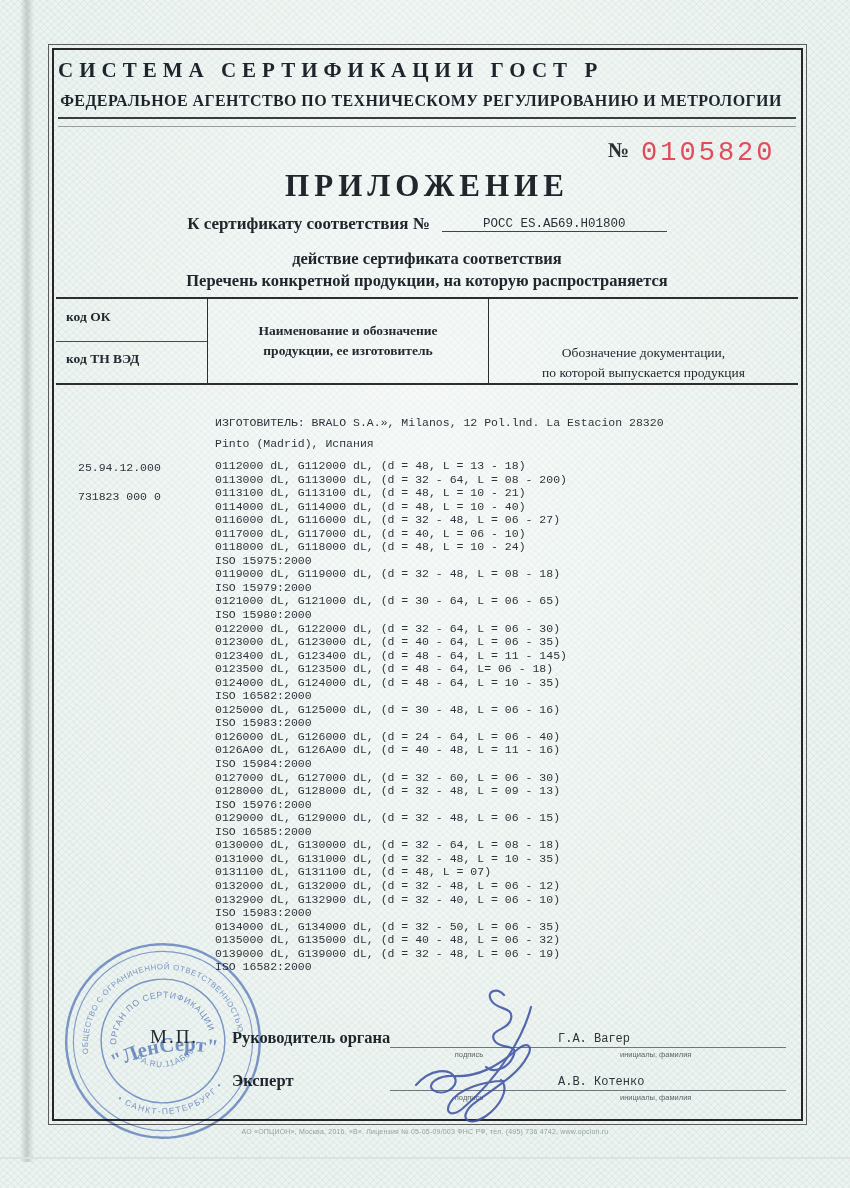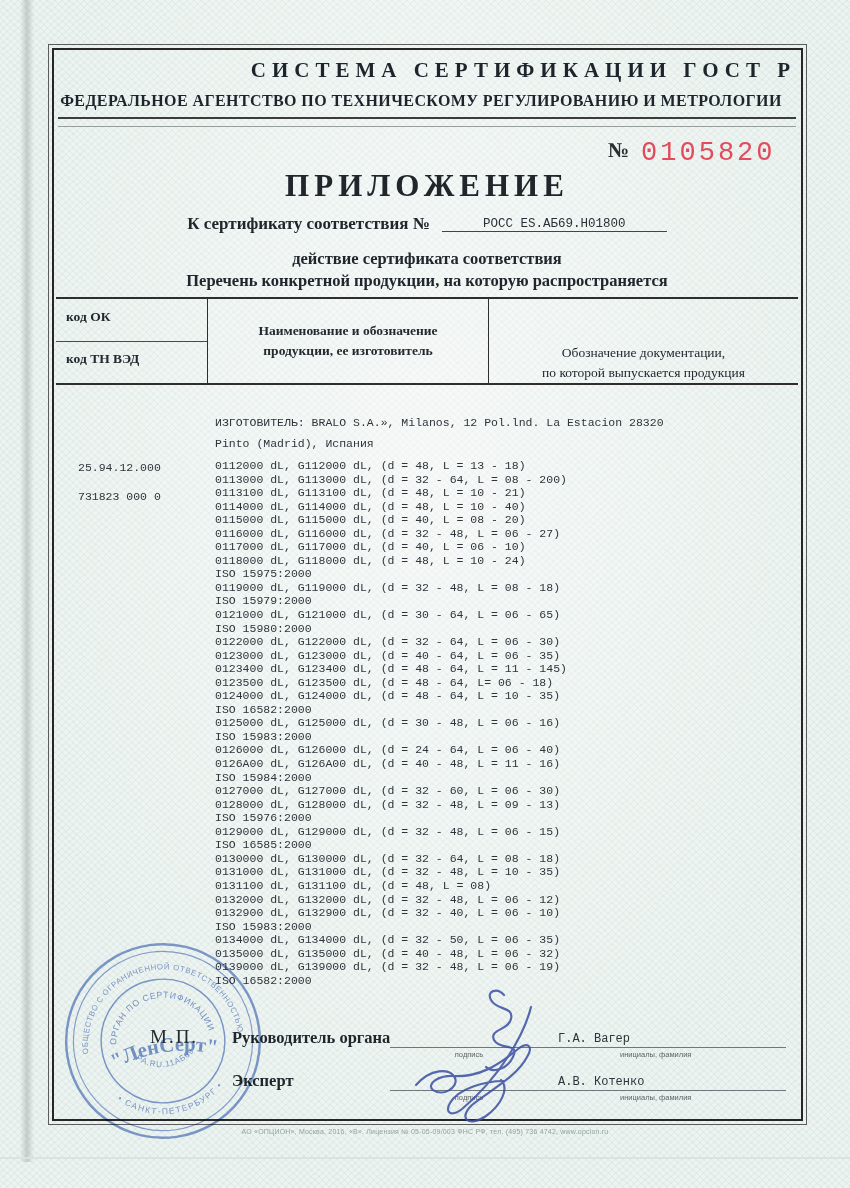--- a/index.html
+++ b/index.html
@@ -24,21 +24,21 @@
     position:absolute;left:0;top:1157px;width:100%;height:2px;background:#dbe2df;
   }
   .frame-outer{
     position:absolute;left:48px;top:44px;width:757px;height:1079px;
     border:1px solid #5c5c5c;
   }
   .frame-inner{
     position:absolute;inset:3px;border:2px solid #262626;
   }
   .hdr-title{
-    position:absolute;left:58px;top:58px;width:738px;text-align:right;
+    position:absolute;left:58px;top:58px;width:738px;text-align:left;
     font-size:21px;font-weight:bold;letter-spacing:6px;color:#1d242b;white-space:nowrap;
   }
   .hdr-agency{
     position:absolute;left:52px;top:92px;width:738px;text-align:center;
     font-size:16px;font-weight:bold;letter-spacing:0.4px;color:#1d242b;white-space:nowrap;
   }
   .hdr-rule{
     position:absolute;left:58px;top:117px;width:738px;height:7px;
     border-top:2px solid #3c3c3c;border-bottom:1px solid #979e9c;
   }
@@ -172,21 +172,20 @@
   <div class="manufacturer mono">ИЗГОТОВИТЕЛЬ: BRALO S.A.», Milanos, 12 Pol.lnd. La Estacion 28320
 Pinto (Madrid), Испания</div>
   <div class="code-ok mono">25.94.12.000</div>
   <div class="code-tnved mono">731823 000 0</div>
 
   <div class="products">
       <div class="pline">0112000 dL, G112000 dL, (d = 48, L = 13 - 18)</div>
       <div class="pline">0113000 dL, G113000 dL, (d = 32 - 64, L = 08 - 200)</div>
       <div class="pline">0113100 dL, G113100 dL, (d = 48, L = 10 - 21)</div>
       <div class="pline">0114000 dL, G114000 dL, (d = 48, L = 10 - 40)</div>
-      <div class="pline">0115000 dL, G115000 dL, (d = 40, L = 08 - 20)</div>
       <div class="pline">0116000 dL, G116000 dL, (d = 32 - 48, L = 06 - 27)</div>
       <div class="pline">0117000 dL, G117000 dL, (d = 40, L = 06 - 10)</div>
       <div class="pline">0118000 dL, G118000 dL, (d = 48, L = 10 - 24)</div>
       <div class="pline">ISO 15975:2000</div>
       <div class="pline">0119000 dL, G119000 dL, (d = 32 - 48, L = 08 - 18)</div>
       <div class="pline">ISO 15979:2000</div>
       <div class="pline">0121000 dL, G121000 dL, (d = 30 - 64, L = 06 - 65)</div>
       <div class="pline">ISO 15980:2000</div>
       <div class="pline">0122000 dL, G122000 dL, (d = 32 - 64, L = 06 - 30)</div>
       <div class="pline">0123000 dL, G123000 dL, (d = 40 - 64, L = 06 - 35)</div>
@@ -199,21 +198,21 @@
       <div class="pline">0126000 dL, G126000 dL, (d = 24 - 64, L = 06 - 40)</div>
       <div class="pline">0126A00 dL, G126A00 dL, (d = 40 - 48, L = 11 - 16)</div>
       <div class="pline">ISO 15984:2000</div>
       <div class="pline">0127000 dL, G127000 dL, (d = 32 - 60, L = 06 - 30)</div>
       <div class="pline">0128000 dL, G128000 dL, (d = 32 - 48, L = 09 - 13)</div>
       <div class="pline">ISO 15976:2000</div>
       <div class="pline">0129000 dL, G129000 dL, (d = 32 - 48, L = 06 - 15)</div>
       <div class="pline">ISO 16585:2000</div>
       <div class="pline">0130000 dL, G130000 dL, (d = 32 - 64, L = 08 - 18)</div>
       <div class="pline">0131000 dL, G131000 dL, (d = 32 - 48, L = 10 - 35)</div>
-      <div class="pline">0131100 dL, G131100 dL, (d = 48, L = 08)</div>
+      <div class="pline">0131100 dL, G131100 dL, (d = 48, L = 07)</div>
       <div class="pline">0132000 dL, G132000 dL, (d = 32 - 48, L = 06 - 12)</div>
       <div class="pline">0132900 dL, G132900 dL, (d = 32 - 40, L = 06 - 10)</div>
       <div class="pline">ISO 15983:2000</div>
       <div class="pline">0134000 dL, G134000 dL, (d = 32 - 50, L = 06 - 35)</div>
       <div class="pline">0135000 dL, G135000 dL, (d = 40 - 48, L = 06 - 32)</div>
       <div class="pline">0139000 dL, G139000 dL, (d = 32 - 48, L = 06 - 19)</div>
       <div class="pline">ISO 16582:2000</div>
     </div>
 
   <div class="sig-label r1">Руководитель органа</div>

